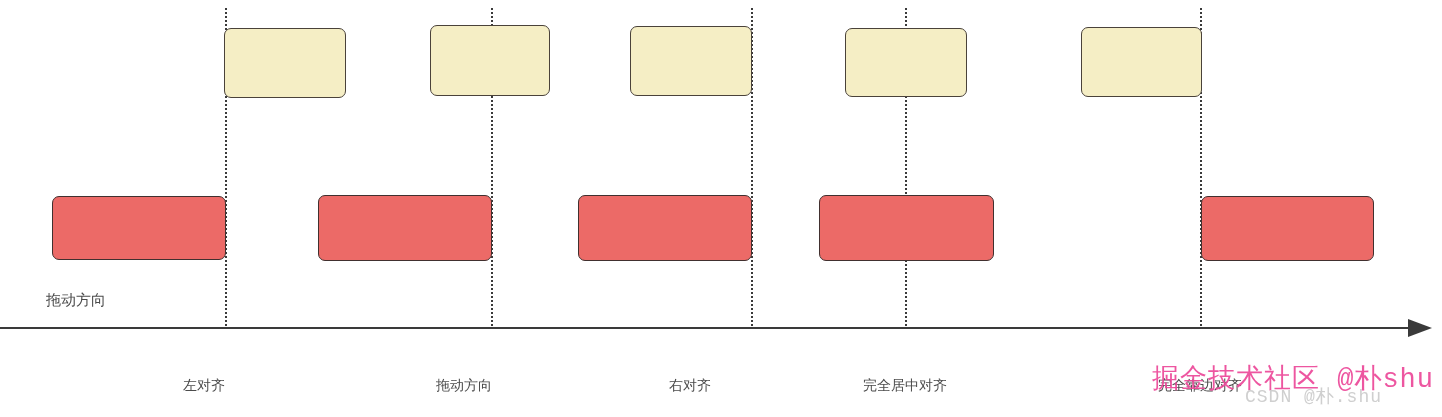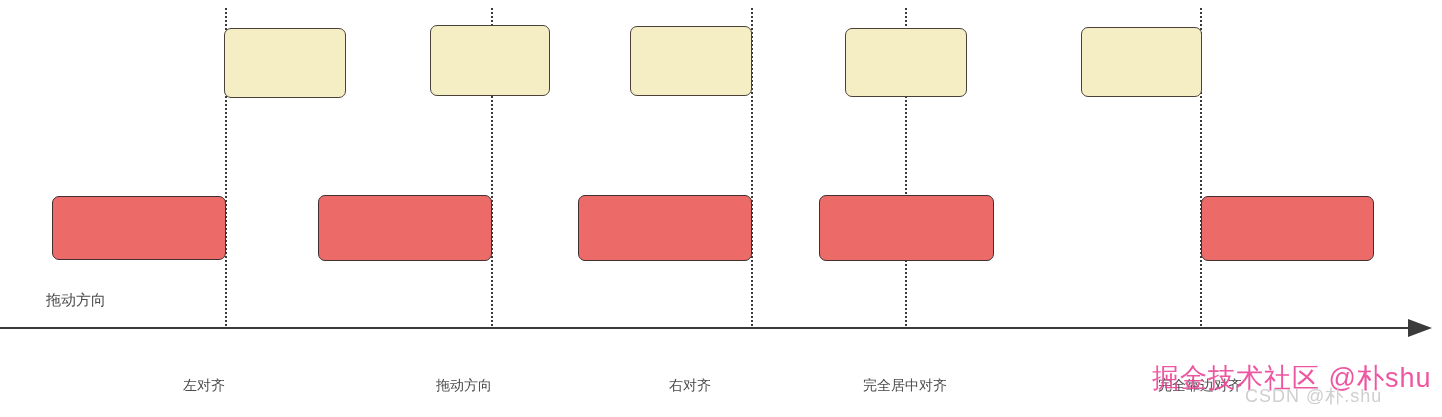--- a/index.html
+++ b/index.html
@@ -6,21 +6,21 @@
     margin: 0;
     padding: 0;
     background: #ffffff;
   }
   #stage {
     position: relative;
     width: 1442px;
     height: 417px;
     background: #ffffff;
     overflow: hidden;
-    font-family: Liberation Sans, sans-serif;
+    font-family: Liberation Mono, monospace;
   }
 
   
   .guide {
     position: absolute;
     width: 0;
     border-left: 2px dotted #3a3a3a;
     top: 8px;
     height: 318px;
   }

